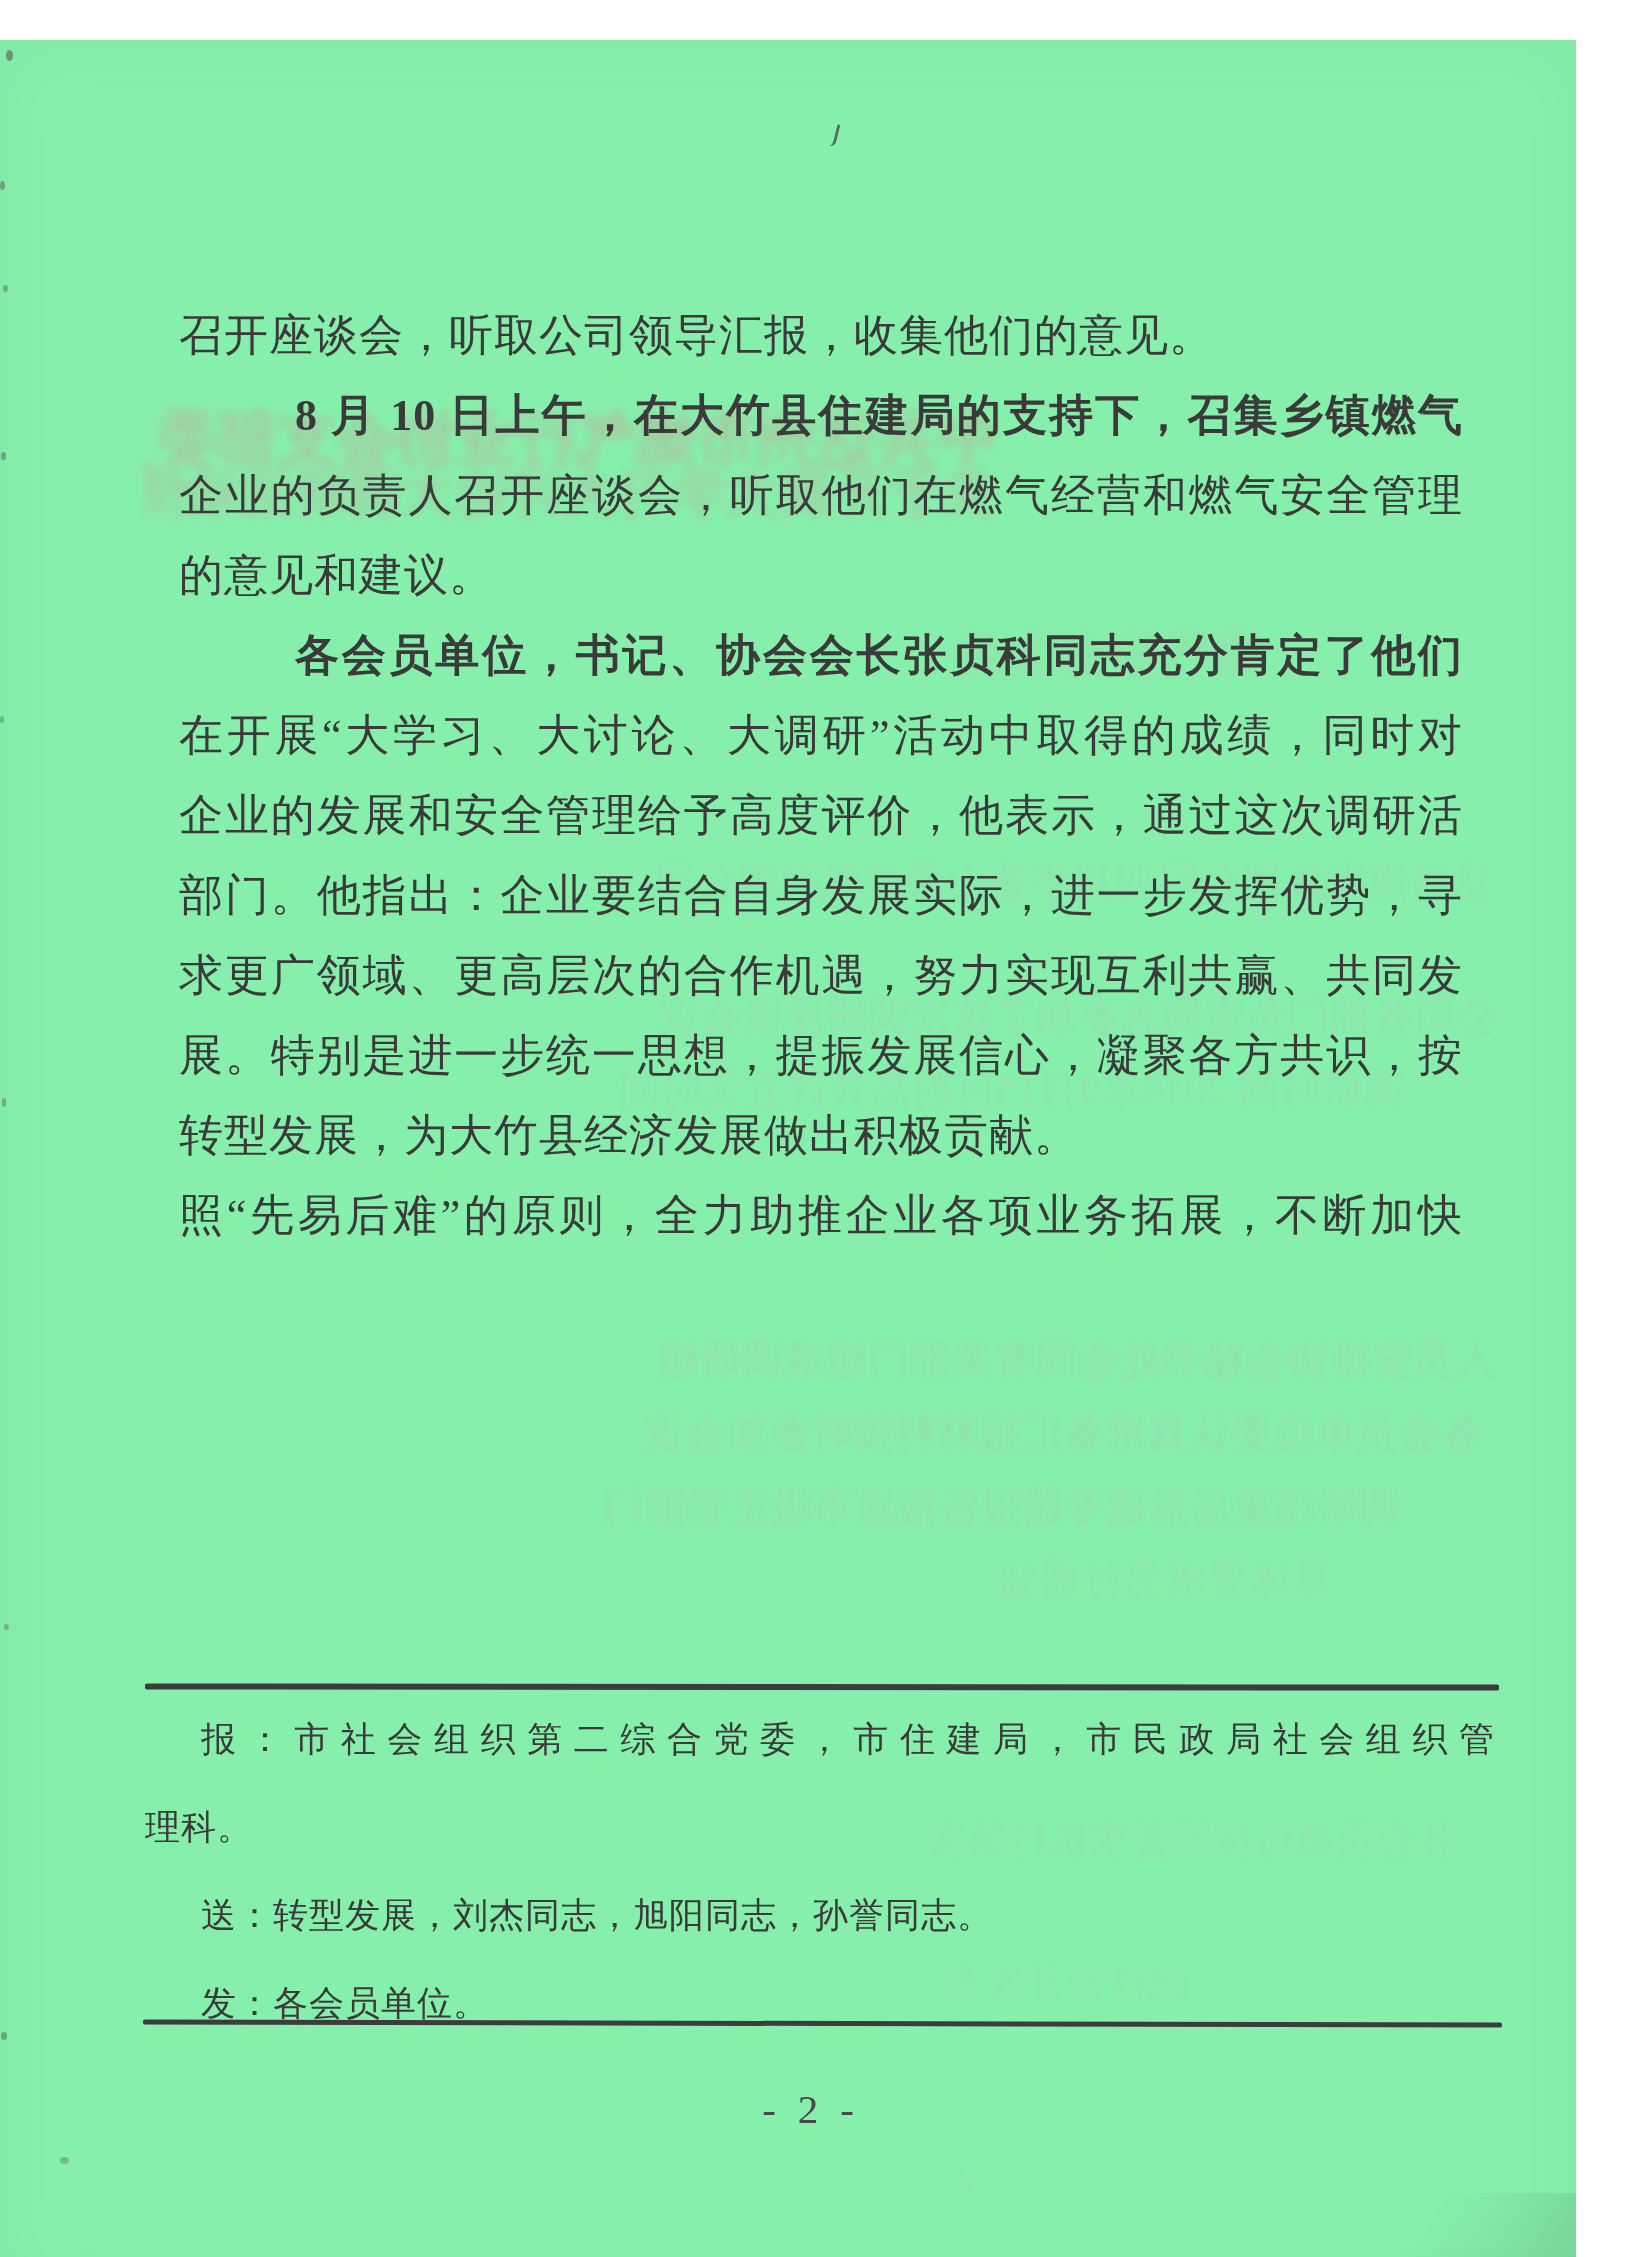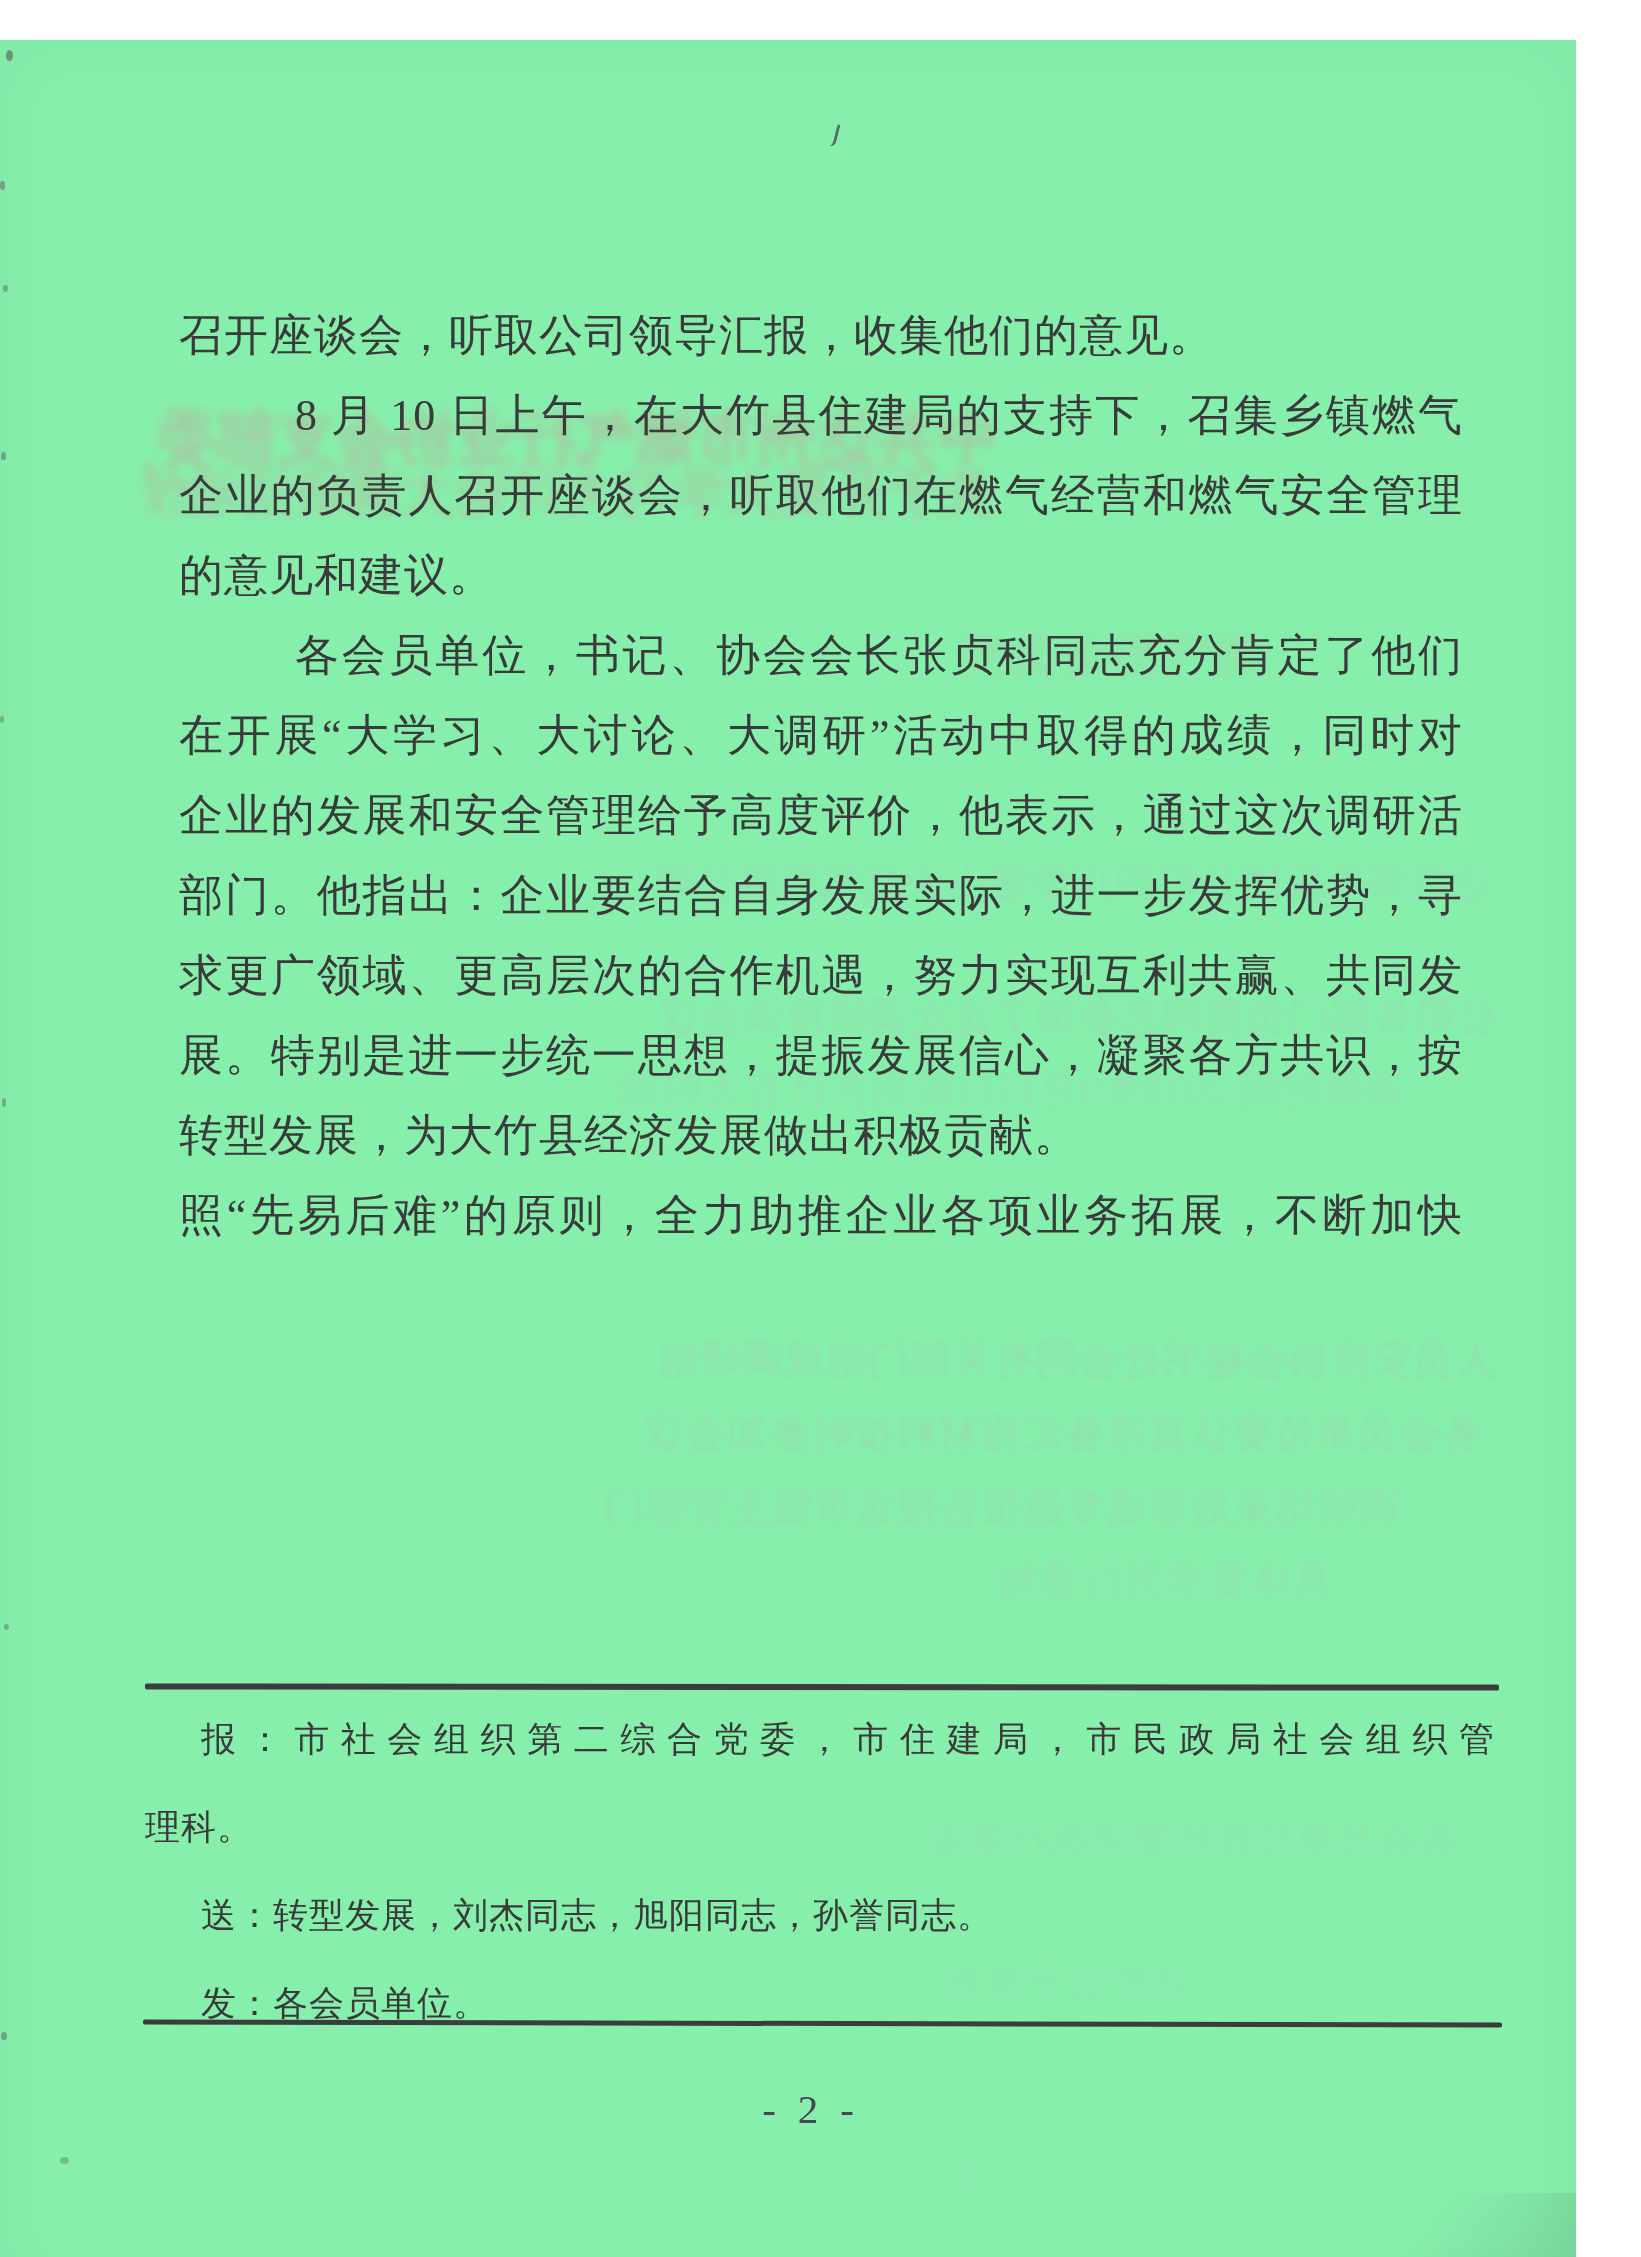--- a/index.html
+++ b/index.html
@@ -15,21 +15,21 @@
   
   .body-text{
     position:absolute;left:179px;top:256px;width:1284px;
     color:var(--ink,#3a3a3a);
   }
   .tline{
     font-size:44px;height:80px;line-height:80px;
     letter-spacing:1px;
   }
   .tline.just{text-align:justify;text-align-last:justify;}
-  .tline.indent{text-indent:116px;}
+  .tline.indent{text-indent:116px;font-weight:bold;}
   
   .dist{
     position:absolute;left:145px;top:1656px;width:1350px;
     color:var(--ink,#3a3a3a);
   }
   .dline{
     font-size:35px;height:88px;line-height:88px;letter-spacing:1px;
   }
   .dline.just{text-align:justify;text-align-last:justify;}
   .dline.indent{text-indent:56px;}

